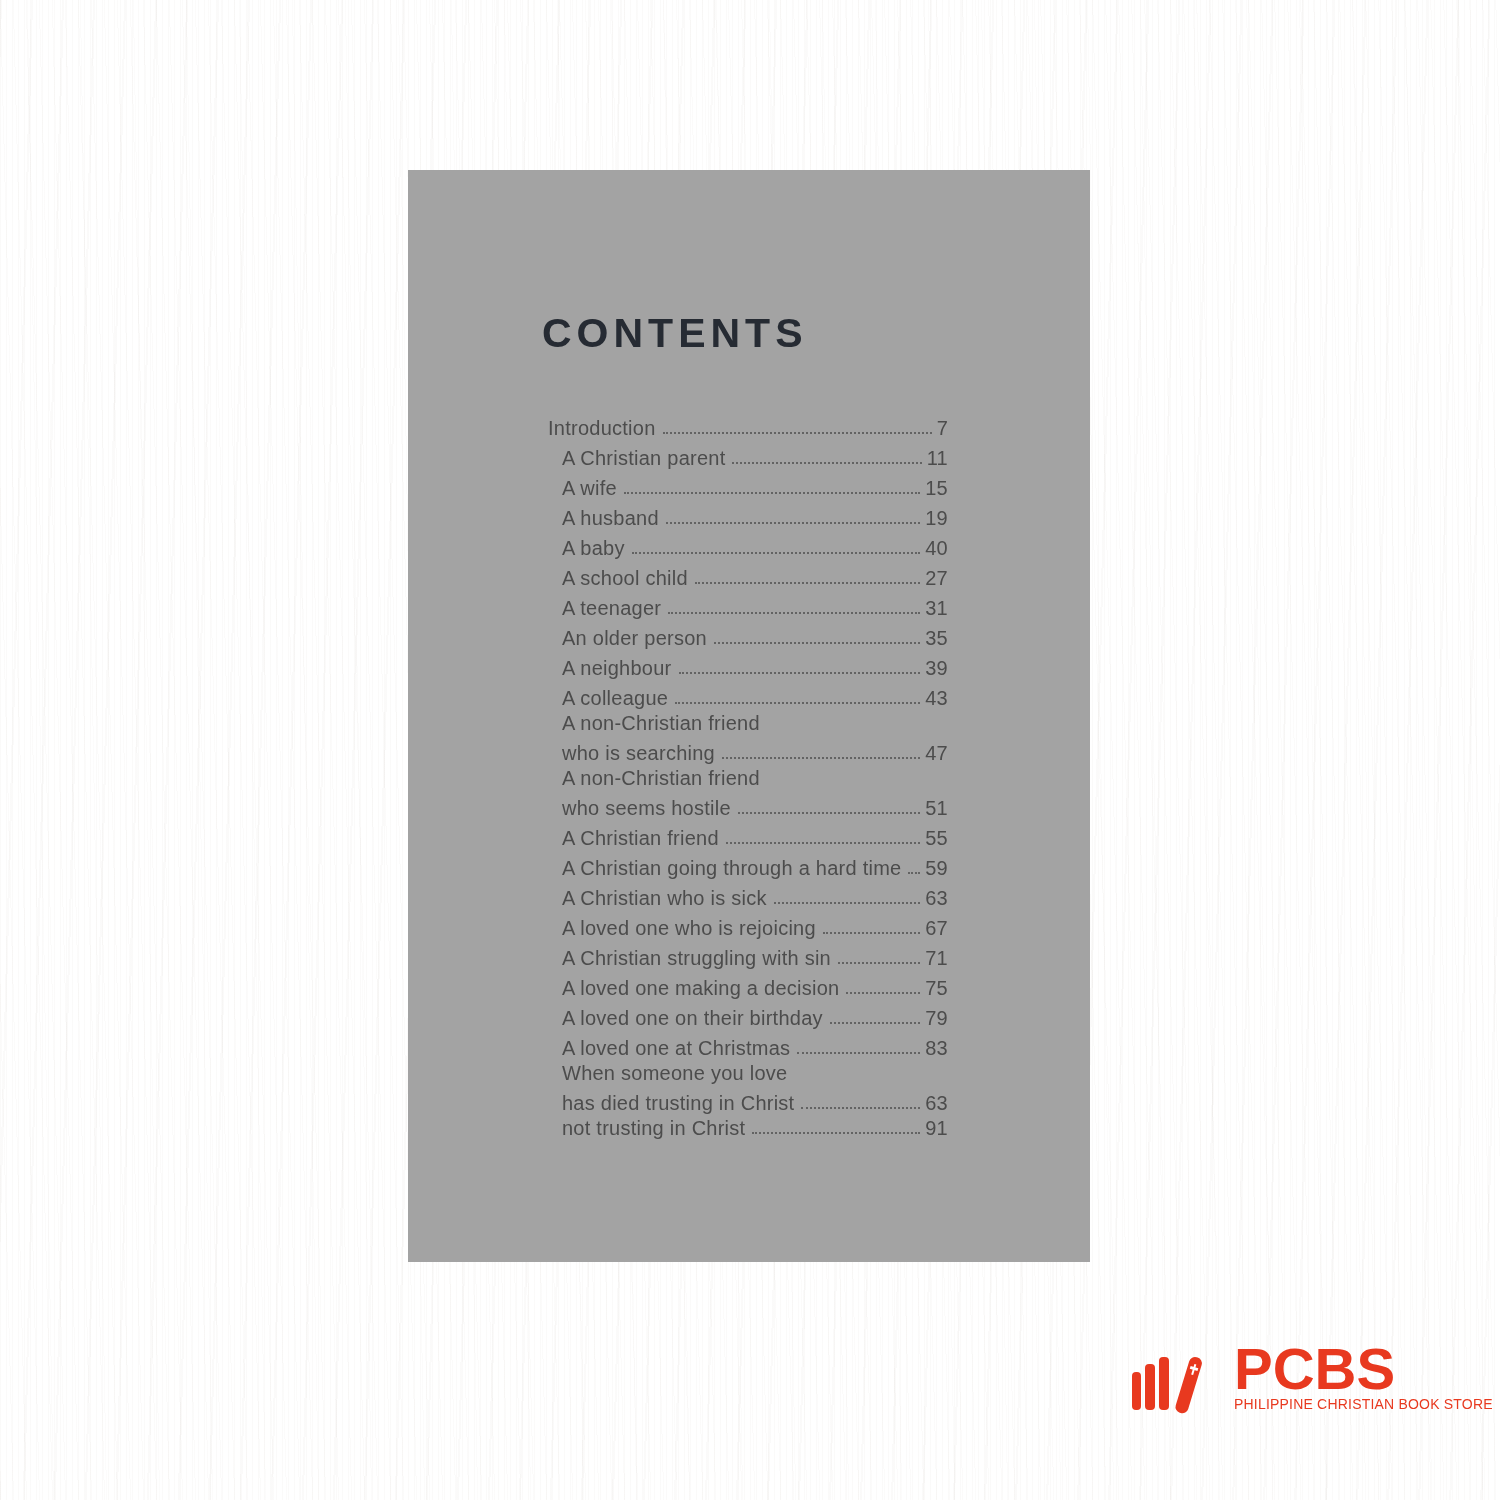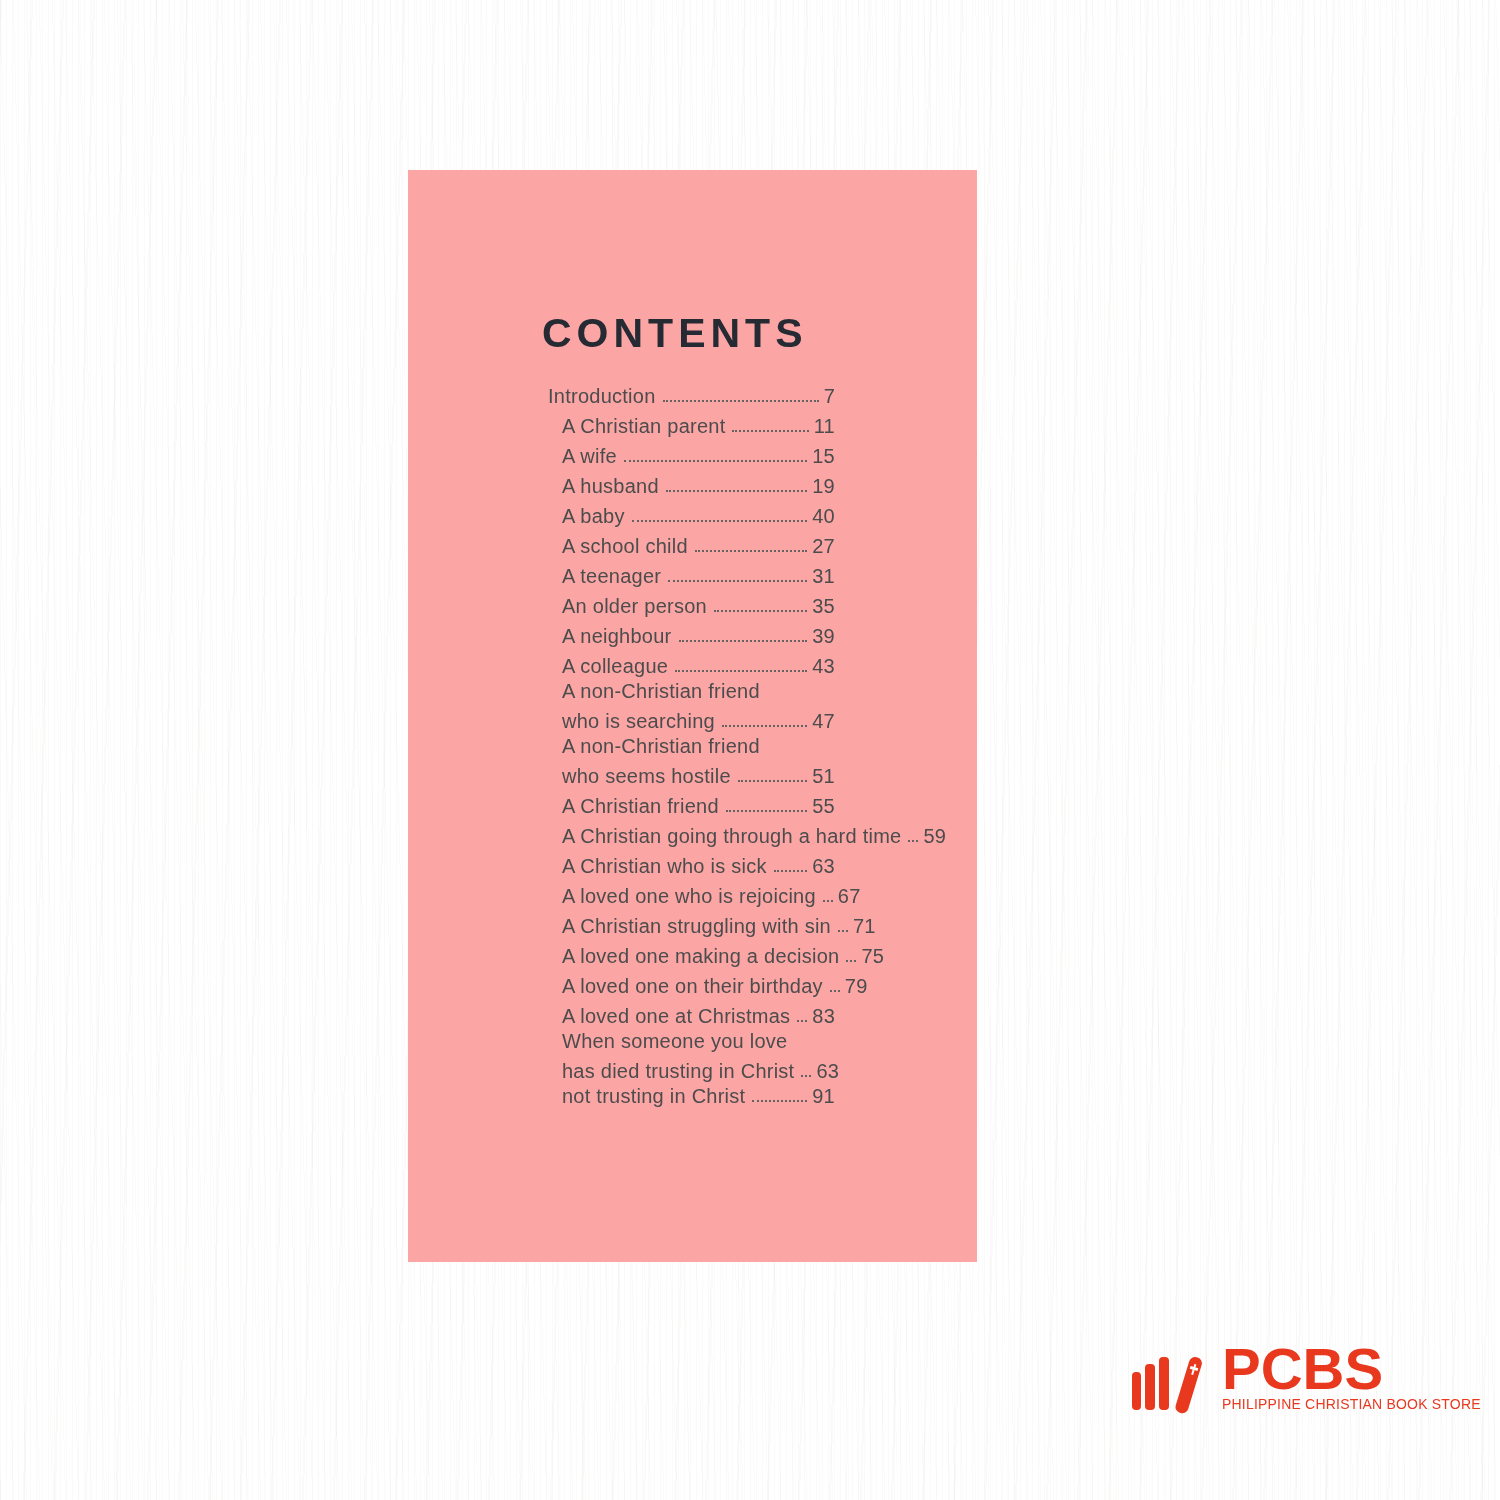--- a/index.html
+++ b/index.html
@@ -9,53 +9,53 @@
     background-color:#ffffff;
     background-image:
       repeating-linear-gradient(90deg, rgba(196,186,176,0.07) 0 1px, transparent 1px 6px),
       repeating-linear-gradient(88.5deg, rgba(196,186,176,0.06) 0 1px, transparent 1px 13px),
       repeating-linear-gradient(91.5deg, rgba(170,158,148,0.05) 0 2px, transparent 2px 31px),
       repeating-linear-gradient(89deg, rgba(180,170,160,0.04) 0 1px, transparent 1px 53px);
   }
 
   
   .page{
-    position:absolute;left:408px;top:170px;width:569px;height:1092px;
-    background:#fca5a5;
+    position:absolute;left:408px;top:170px;width:682px;height:1092px;
+    background:#a3a3a3;
   }
   .page-inner{padding:143px 142px 0 140px;}
 
   .toc-title{
     margin:0 0 0 -6px;
     font-size:41px;font-weight:bold;letter-spacing:5px;line-height:1;
     color:#262b33;
   }
 
-  .toc{margin-top:24px;}
+  .toc{margin-top:56px;}
   .toc-entry.indent{margin-left:14px;}
   .toc-line{
     display:flex;align-items:flex-end;height:30px;padding-bottom:2px;
     box-sizing:border-box;
   }
   .toc-entry.two-line .toc-line:first-child{height:25px;}
   .toc-label{
     white-space:nowrap;font-size:20px;letter-spacing:0.25px;line-height:1;
     color:#4c4c4c;
   }
   .dots{
     flex:1 1 auto;min-width:10px;
     border-bottom:2.5px dotted #636363;
     margin:0 5px 4px 7px;
   }
   .pagenum{
     font-size:20px;line-height:1;color:#4c4c4c;letter-spacing:0.25px;
   }
 
   
-  .logo{position:absolute;left:1132px;top:1346px;display:flex;align-items:flex-end;}
+  .logo{position:absolute;left:1132px;top:1346px;display:flex;align-items:flex-end;gap:12px;}
   .logo-icon{position:relative;width:78px;height:60px;}
   .logo-icon .bar{position:absolute;bottom:2px;border-radius:4px;background:var(--brand,#e8391f);}
   .bar1{left:0;width:9px;height:38px;}
   .bar2{left:13px;width:10px;height:46px;}
   .bar3{left:27px;width:10px;height:53px;}
   .tiltbook{
     position:absolute;left:42px;bottom:1px;width:13px;height:58px;
     border-radius:6px;background:var(--brand,#e8391f);
     transform:rotate(17deg);transform-origin:bottom left;
   }

